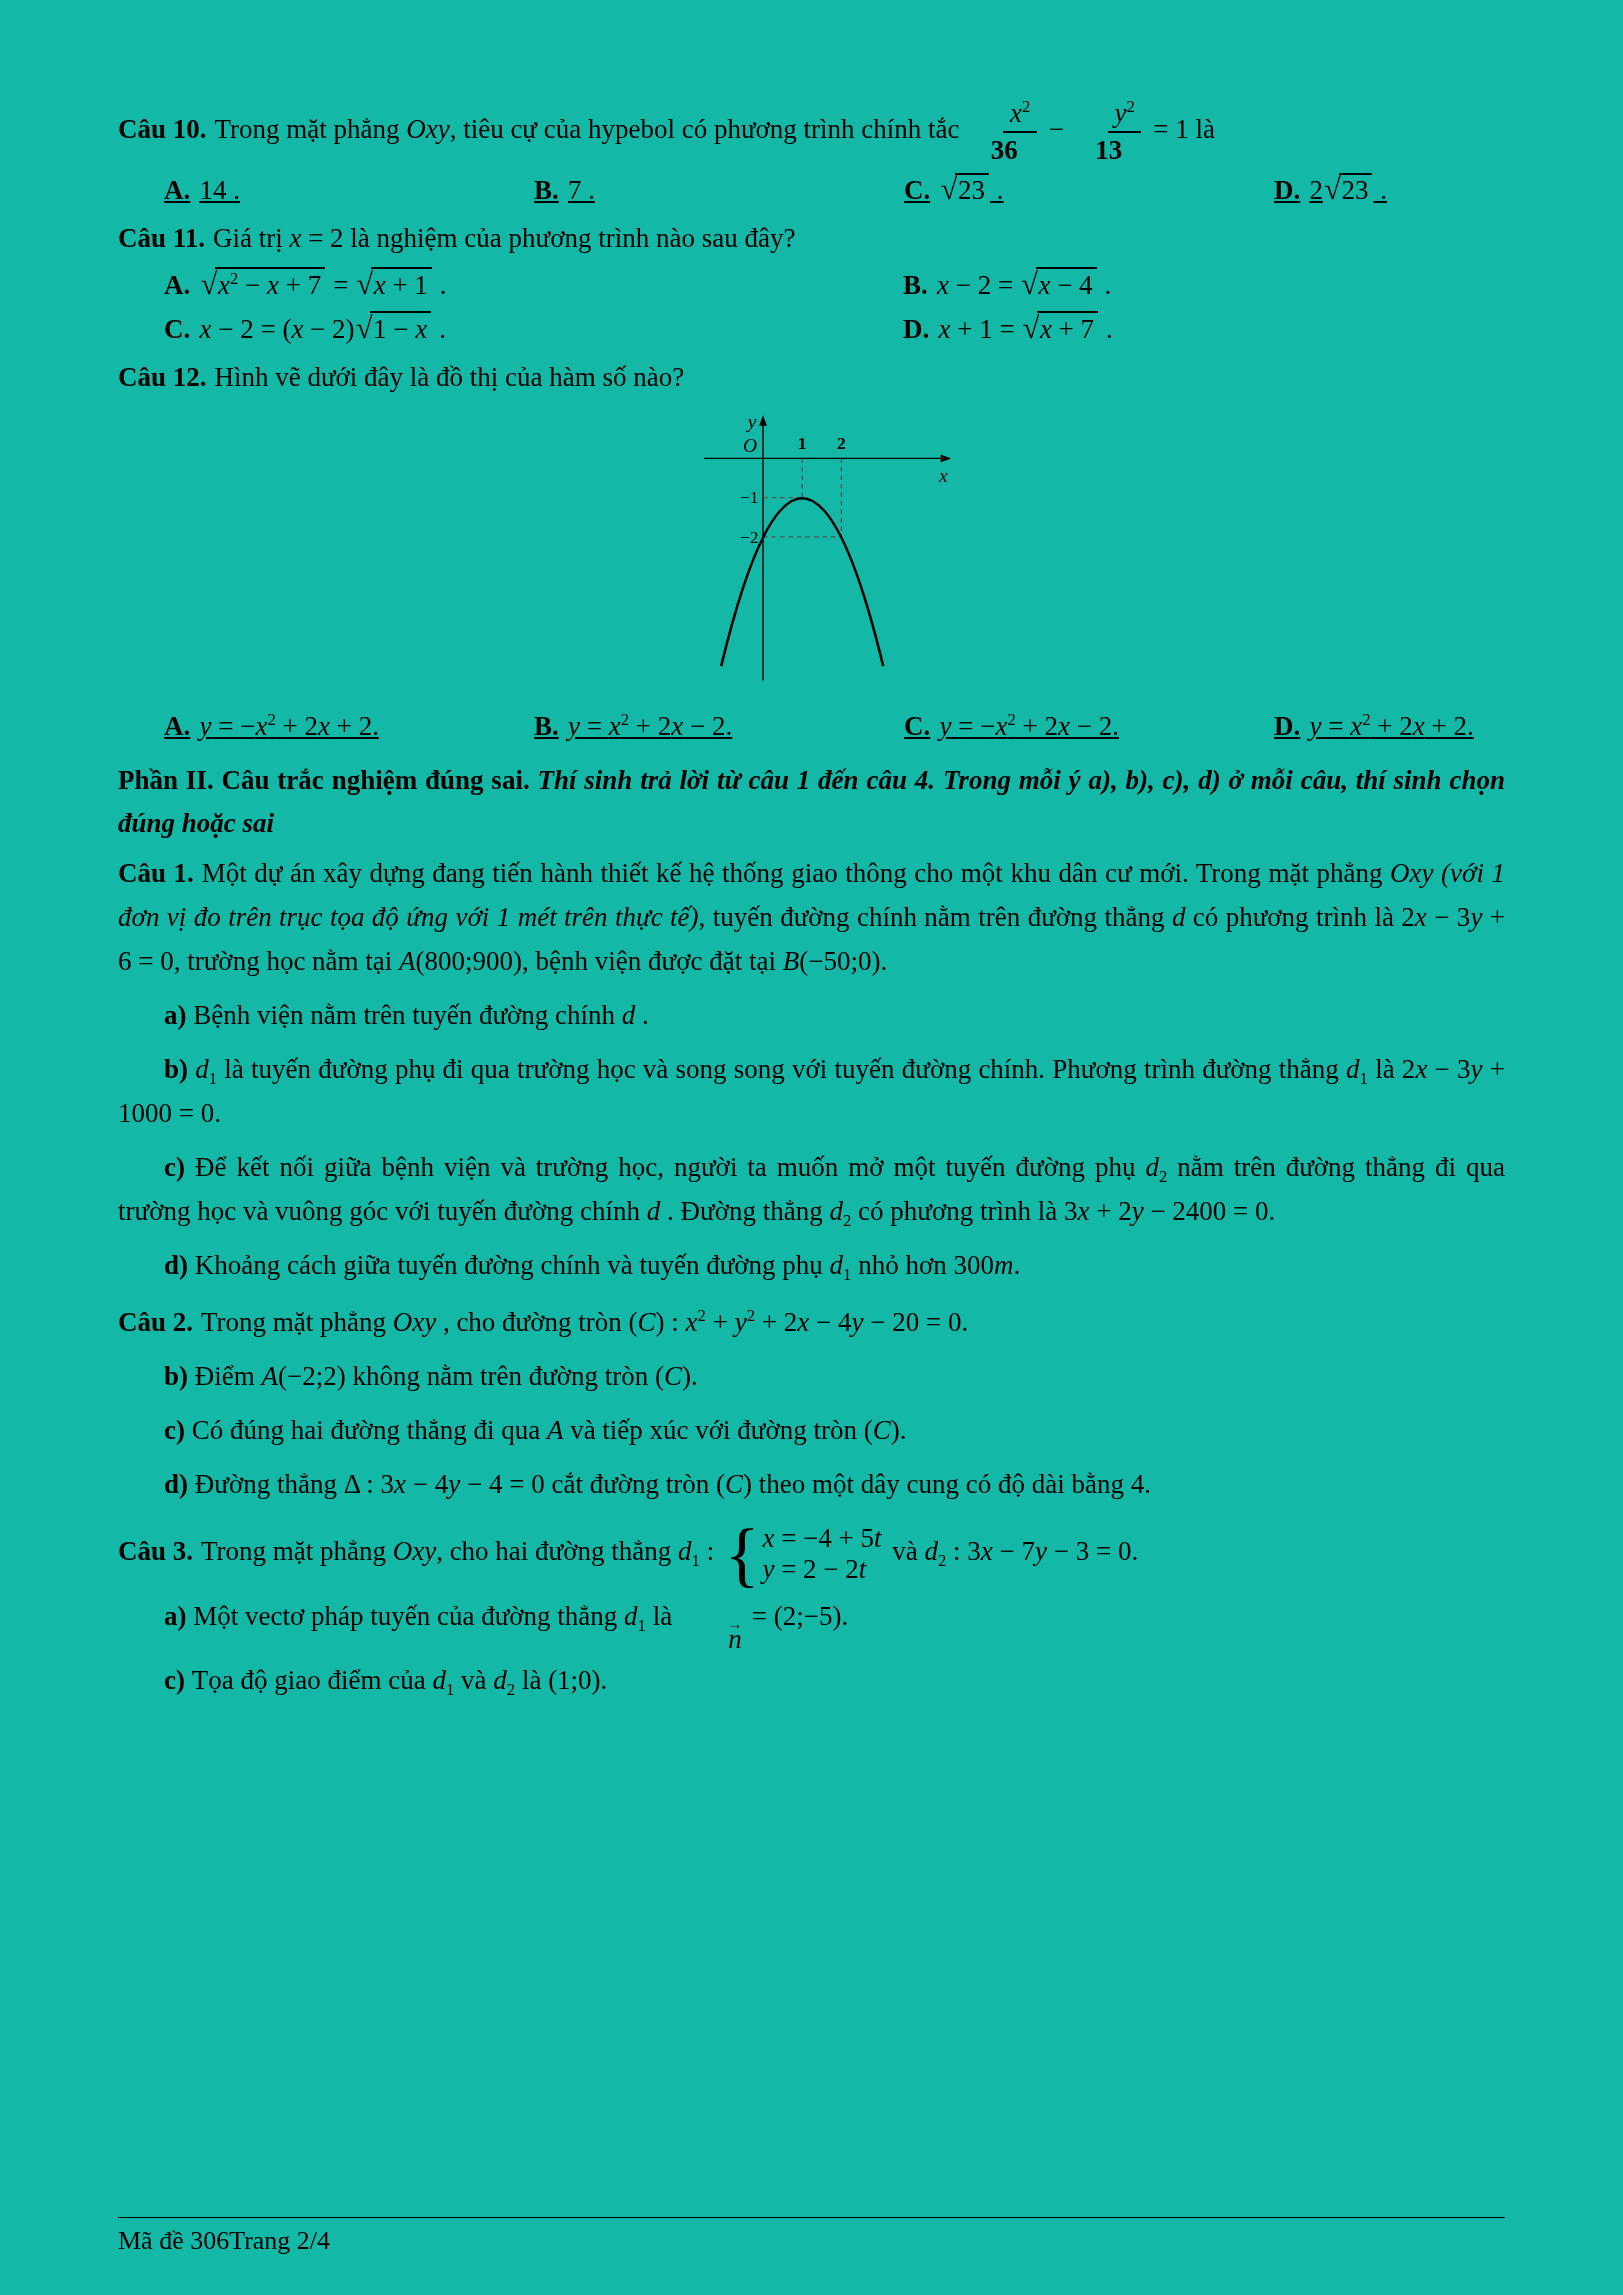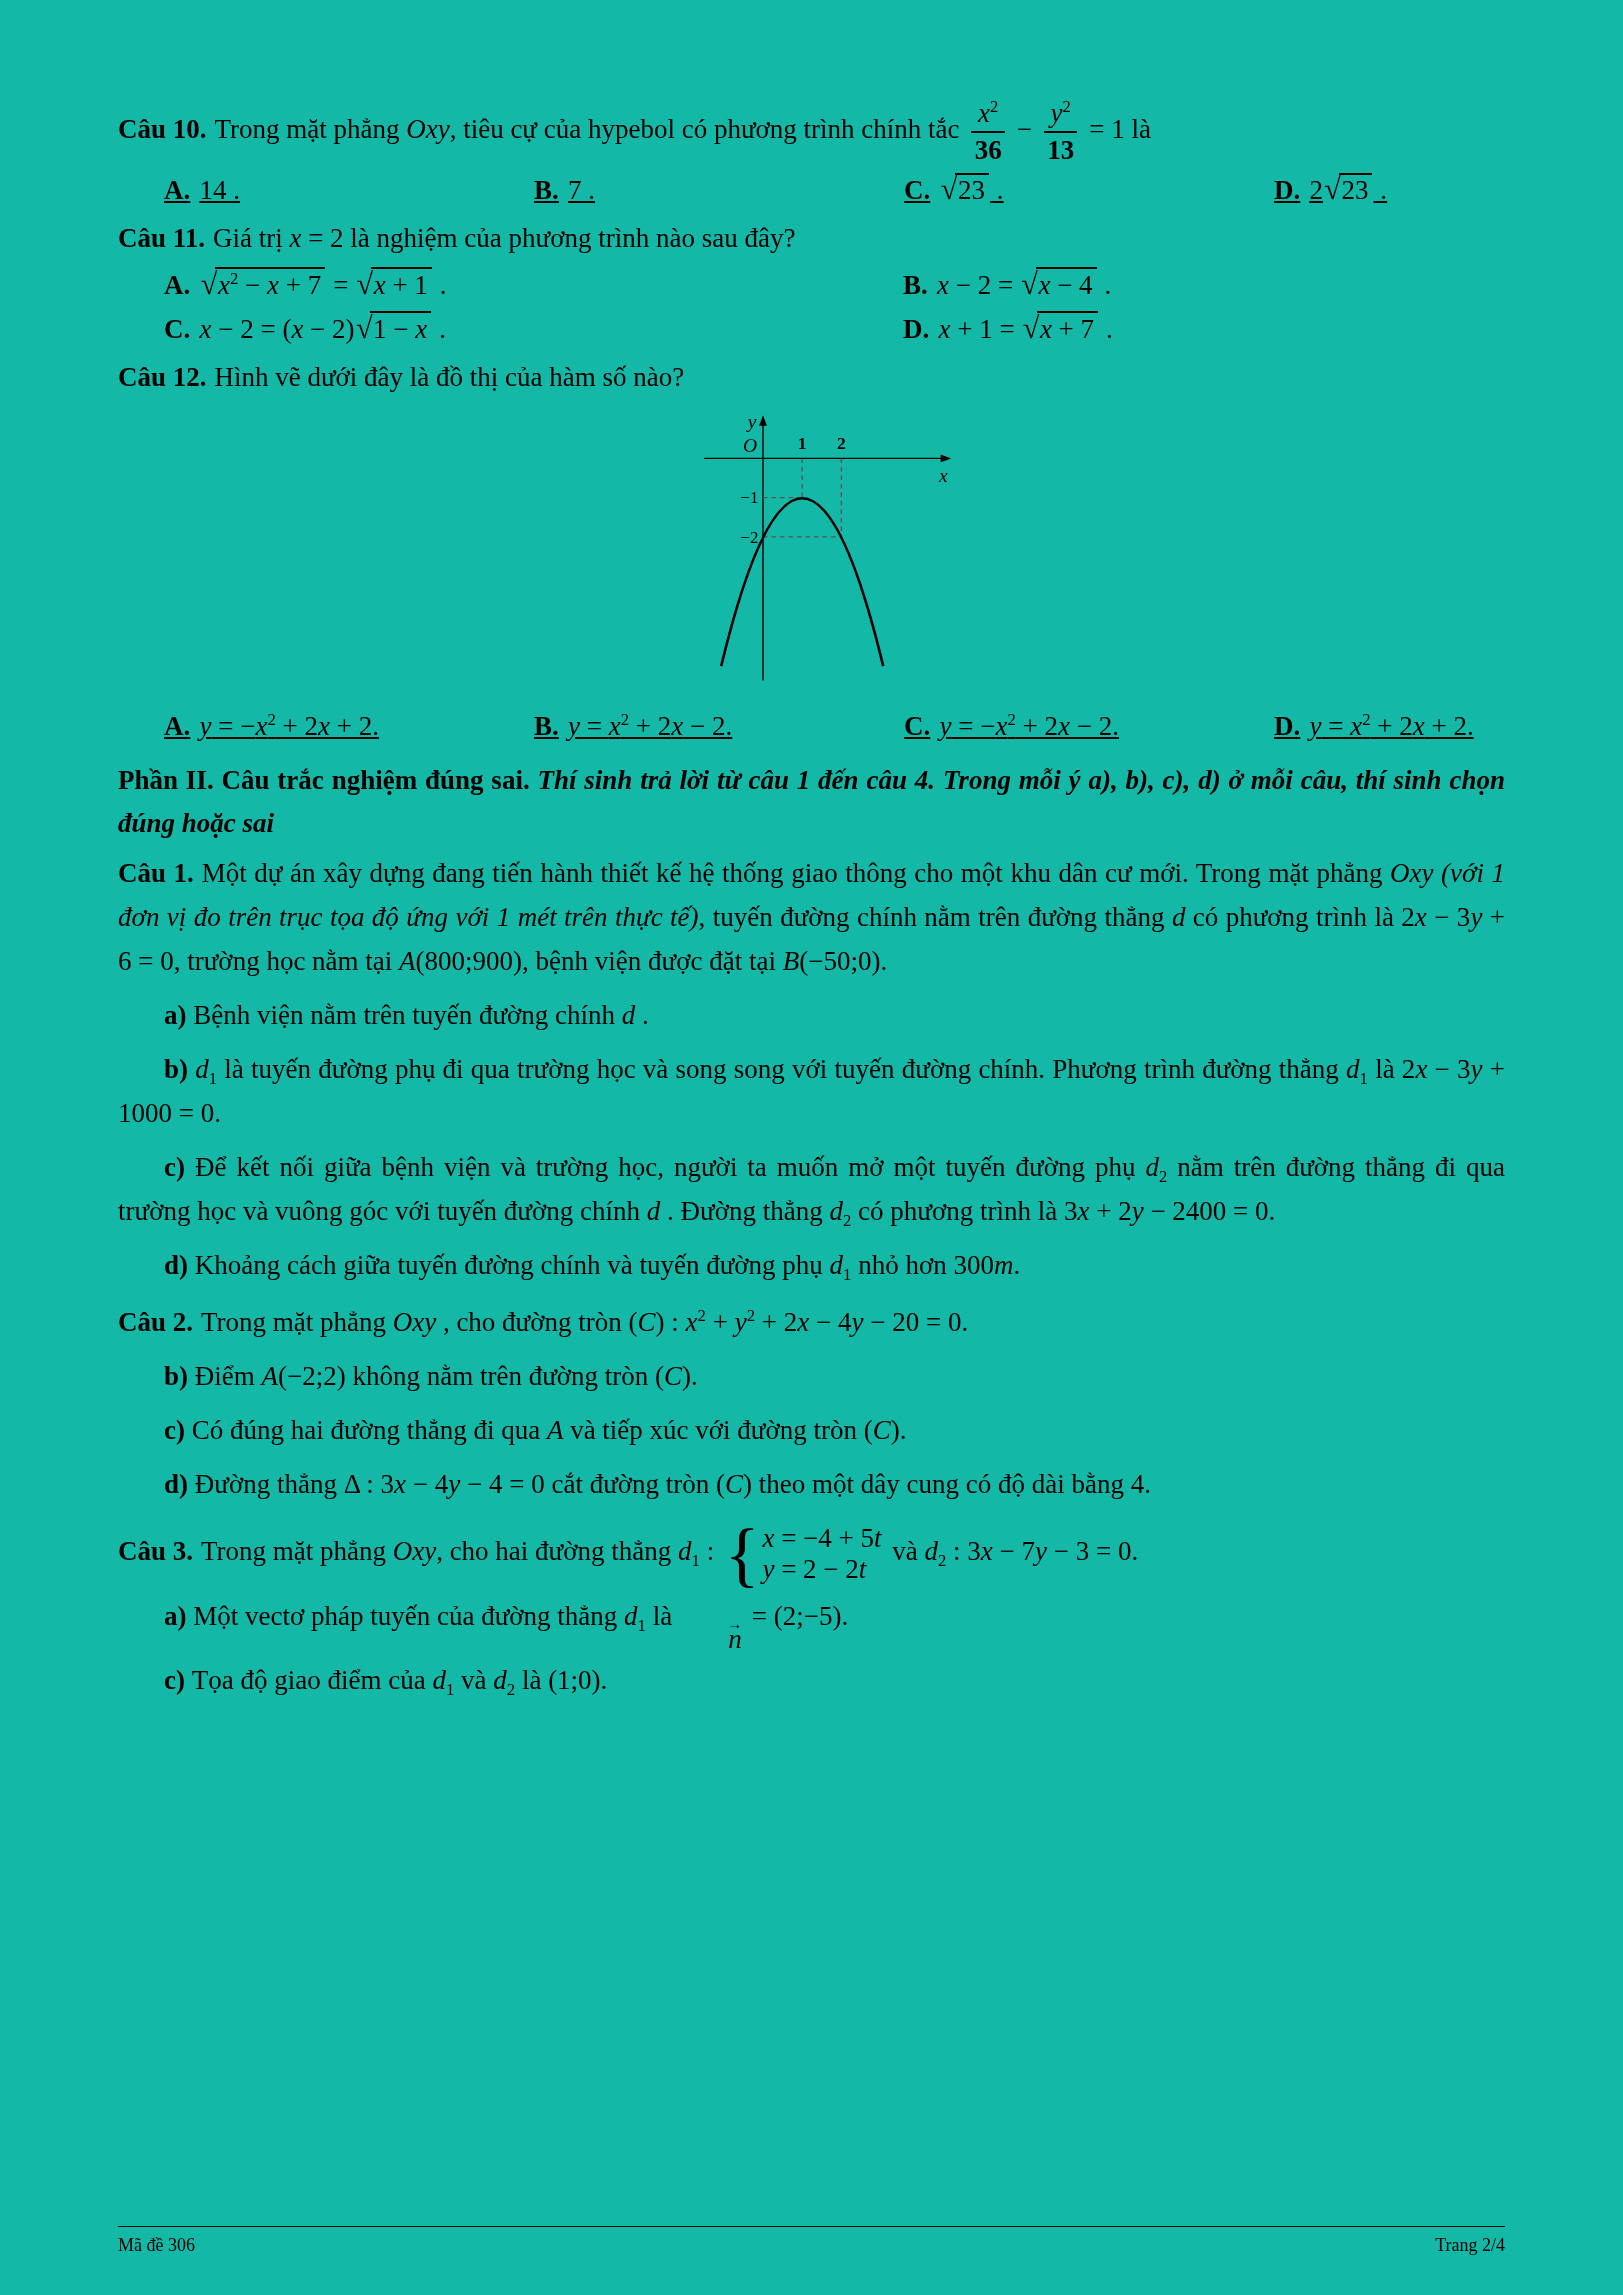--- a/index.html
+++ b/index.html
@@ -18,38 +18,38 @@
   .opt-row { display:flex; align-items:baseline; padding-left:46px; margin:3.9px 0 10.5px 0; }
   .opt { display:inline-block; }
   .cols4 .opt { flex:0 0 370px;text-decoration:underline; }
   .cols4 .opt:last-child { flex:1 1 auto; }
   .cols2 .opt { flex:0 0 739px; }
   .cols2 .opt:last-child { flex:1 1 auto; }
   .opt-label { font-weight:bold; margin-right:9.2px; }
   .part { margin:10.5px 0; line-height:1.62; text-indent:46px; text-align:justify; }
   
   .frac { display:inline-block; vertical-align:middle; text-align:center; margin:0 5.2px; line-height:1.15; }
-  .frac .num { display:block; border-bottom:2px solid #000; padding:0 6.5px 2px 6.5px; }
+  .frac .num { display:block; border-bottom:2px solid #000; padding:0 6.5px 2px 6.5px;margin-left:32px; }
   .frac .den { display:block; padding-top:2px;font-weight:bold; }
   .sqrt { display:inline-flex; align-items:baseline; margin:0 1.3px; }
   .sqrt .rsign { font-size:1.12em; line-height:1; margin-right:-2px; }
   .sqrt .rbody { display:inline-block; border-top:2px solid #000; padding:0.7px 3.9px 0 2.6px; line-height:1.15; }
   .cases { display:inline-flex; align-items:center; vertical-align:middle; margin:0 3.9px; }
   .cases-brace { font-size:2.7em; font-weight:400; line-height:0.85; margin-right:2.6px; }
   .cases-rows { display:inline-flex; flex-direction:column; row-gap:0; text-align:left; line-height:1.15; }
   .vec { display:inline-flex; flex-direction:column; align-items:center; vertical-align:-0.15em; line-height:0.75; margin:0 2.6px; }
   .vec-arrow { font-size:0.55em; line-height:0.6; margin-bottom:-0.05em; }
   .fig-wrap { display:flex; justify-content:center; margin:5.2px 0 14.4px 0; }
   .fig-wrap svg { display:block; }
   .svg-lab { font-family:"Liberation Serif", serif; }
   .part2 { margin:17px 0 6.5px 0; line-height:1.6; text-align:justify; }
   .footer {
     position:absolute; left:118px; right:118px; bottom:39px;
     border-top:1.6px solid #000; padding-top:7.9px;
-    display:flex; justify-content:space-between; font-size:18px;
+    display:flex; font-size:26px;
   }
 </style>
 </head>
 <body>
 
 <div class="page">
   <div class="content">
 
     <section>
       <p class="para"><b class="q-label">Câu 10.</b><span><span>Trong mặt phẳng </span><span class="it">Oxy</span><span>, tiêu cự của hypebol có phương trình chính tắc </span><span class="frac"><span class="num"><span class="it">x</span><span class="sup">2</span></span><span class="den"><span>36</span></span></span><span> − </span><span class="frac"><span class="num"><span class="it">y</span><span class="sup">2</span></span><span class="den"><span>13</span></span></span><span> = 1 là</span></span></p>

